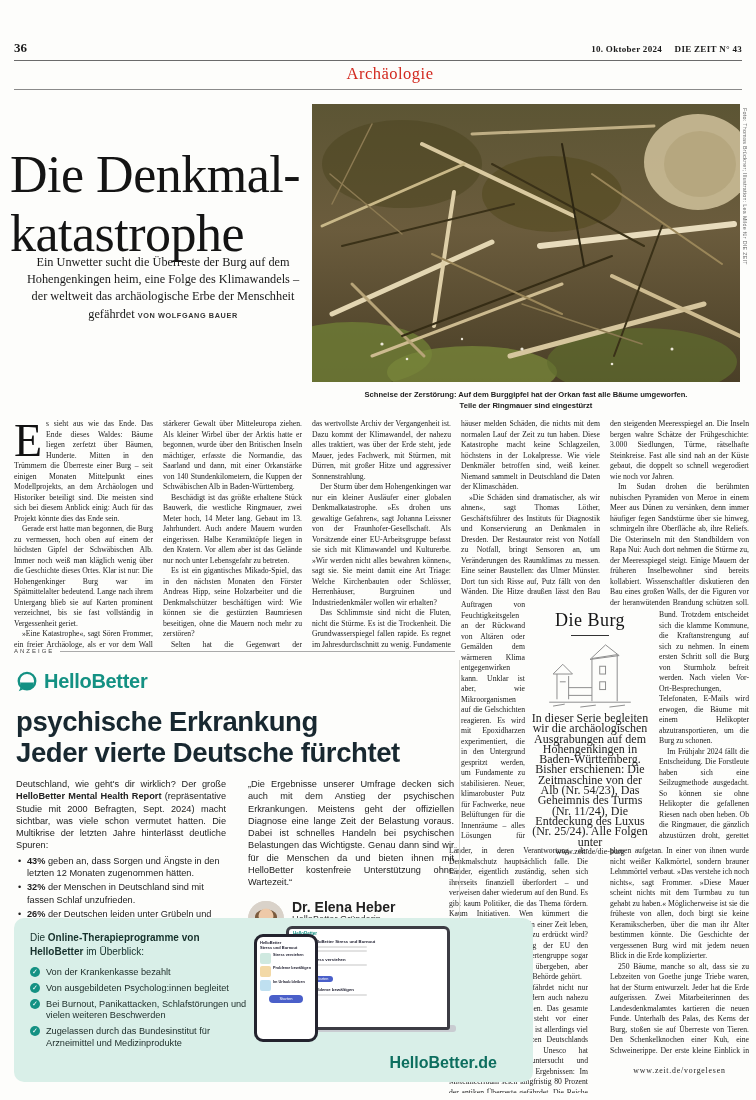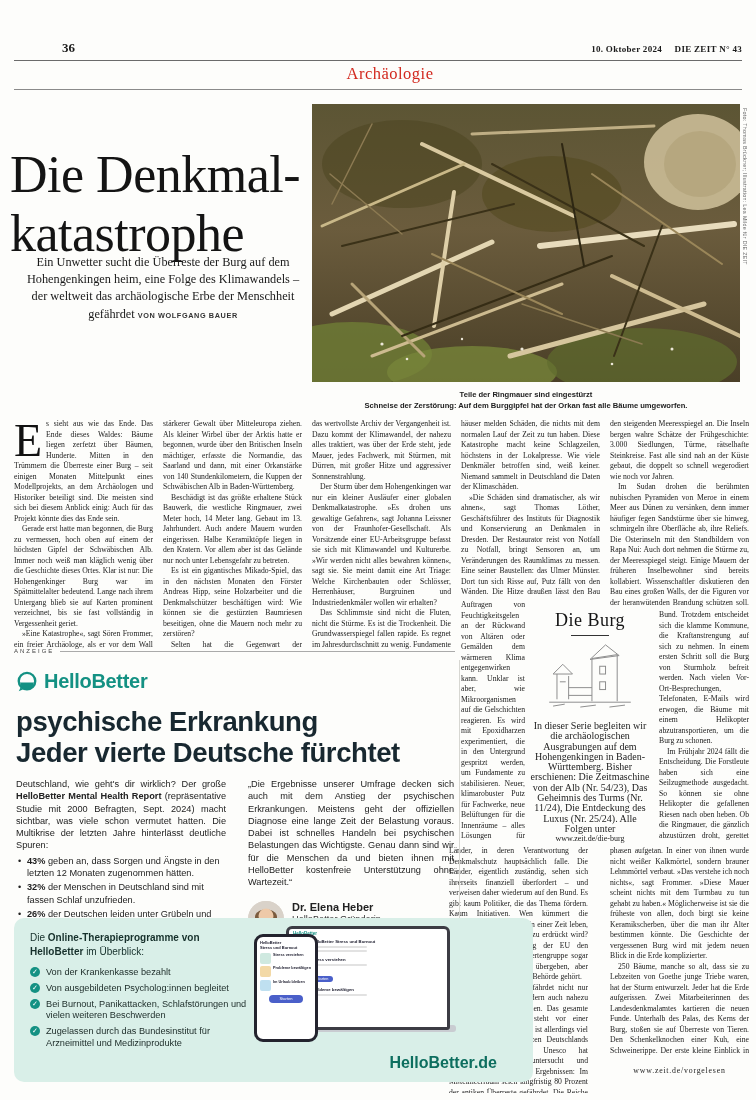--- a/index.html
+++ b/index.html
@@ -1,19 +1,19 @@
 <!DOCTYPE html>
 <html lang="de"><head>
 <meta charset="utf-8">
 <style>
   html,body{margin:0;padding:0;background:#e9e7e2;}
   .page{position:relative;width:756px;height:1100px;margin:0 auto;background:#fdfdfb;
         font-family:"Liberation Serif",serif;color:#1a1a1a;overflow:hidden;}
   
-  .pagenum{position:absolute;left:14px;top:40px;font-size:13px;font-weight:700;margin-left:48px;}
+  .pagenum{position:absolute;left:14px;top:40px;font-size:13px;font-weight:700;}
   .section-title{position:absolute;left:0;top:38px;width:100%;text-align:center;
         font-size:17px;letter-spacing:4px;font-weight:500;}
   .dateline{position:absolute;right:14px;top:44px;font-size:9px;font-weight:700;letter-spacing:.3px;}
   .dateline span{margin-left:10px;}
   .rule{position:absolute;left:14px;right:14px;border-top:1px solid #6b6b6b;}
   .rule.r1{top:60px;}
   .rule.r2{top:89px;border-top-color:#8a8a8a;}
   .ressort{position:absolute;left:0;top:64px;width:100%;text-align:center;
         font-size:16.5px;color:#d2281e;letter-spacing:.5px;margin-left:12px;}
   
@@ -46,21 +46,21 @@
   .c5a{left:610px;top:419px;height:189px;}
   .c5b{left:659px;top:610px;width:90px;height:232px;}
   .c5c{left:610px;top:846px;height:211px;}
   .footerlink{position:absolute;left:610px;top:1066px;width:139px;text-align:center;
         font-size:7.8px;letter-spacing:.8px;color:#222;text-decoration:none;display:block;}
   
   .infobox{position:absolute;left:529px;top:610px;width:122px;text-align:center;}
   .infobox .ib-title{font-size:18px;letter-spacing:.5px;color:#141414;}
   .infobox .ib-rule{width:38px;margin:4px auto 5px;border-top:1px solid #333;}
   .infobox svg{display:block;margin:0 auto;}
-  .infobox .ib-text{font-size:10px;line-height:10.3px;margin-top:12px;color:#222;}
+  .infobox .ib-text{font-size:12px;line-height:10.3px;margin-top:4px;color:#222;}
   .infobox .ib-link{font-size:8px;line-height:10.3px;color:#222;text-decoration:none;display:block;}
   
   .anz-row{position:absolute;left:14px;top:648px;width:441px;display:flex;align-items:center;gap:6px;}
   .anz-label{font-family:"Liberation Sans",sans-serif;font-size:6px;letter-spacing:2px;color:#444;}
   .anz-line{flex:1;border-top:1px solid #aaa;}
   .ad-sep{position:absolute;left:459px;top:660px;height:424px;border-left:1px solid #d7d7d2;}
   .ad{position:absolute;left:14px;top:660px;width:441px;height:425px;
         font-family:"Liberation Sans",sans-serif;color:#222;}
   .ad-logo{position:absolute;left:2px;top:10px;display:flex;align-items:center;gap:6px;}
   .ad-logo .word{font-size:20px;font-weight:700;color:#149183;letter-spacing:-.3px;}
@@ -68,21 +68,21 @@
         font-weight:700;color:#182830;letter-spacing:-.4px;}
   .ad-colL{position:absolute;left:2px;top:118px;width:210px;font-size:9.2px;line-height:12.3px;text-align:justify;}
   .ad-colR{position:absolute;left:234px;top:118px;width:206px;font-size:9.2px;line-height:12.3px;text-align:justify;}
   .ad b{font-weight:700;}
   .ad .bullets{margin-top:3px;}
   .ad .bullet{position:relative;padding-left:11px;margin-top:2px;text-align:left;}
   .ad .bullet::before{content:"•";position:absolute;left:2px;top:0;}
   .ad .pct{font-weight:700;}
   .person{display:flex;gap:8px;margin-top:12px;align-items:center;text-align:left;}
   .avatar{width:36px;height:36px;border-radius:50%;overflow:hidden;background:#dcd5cd;flex:0 0 36px;}
-  .p-name{font-weight:700;font-size:11px;line-height:12px;}
+  .p-name{font-weight:700;font-size:14px;line-height:12px;}
   .p-role{font-size:9.2px;line-height:12px;color:#333;}
   .tealbox{position:absolute;left:0;top:258px;width:519px;height:164px;background:#d9efe8;border-radius:10px;}
   .tb-head{position:absolute;left:16px;top:13px;width:218px;font-size:10px;line-height:13.5px;color:#16302b;}
   .tb-checks{position:absolute;left:16px;top:44px;width:222px;}
   .check{display:flex;gap:6px;margin-top:4.5px;}
   .check .ck{flex:0 0 10px;width:10px;height:10px;border-radius:50%;background:#149183;color:#fff;
         font-size:7px;line-height:10px;text-align:center;}
   .check .ck-t{font-size:9.2px;line-height:11.6px;color:#1c2b28;}
   .site{position:absolute;right:36px;bottom:10px;font-size:16px;font-weight:700;color:#0d6e5f;}
   
@@ -174,22 +174,22 @@
           <circle cx="95" cy="255" r="1.3"></circle>
           <circle cx="210" cy="245" r="1.6"></circle>
         <circle cx="300" cy="260" r="1.3"></circle>
           <circle cx="150" cy="235" r="1.2"></circle>
           <circle cx="360" cy="245" r="1.5"></circle>
       </g>
     </svg>
   </div>
   <div class="credit">Foto: Thomas Brückner; Illustration: Lea Milde für DIE ZEIT</div>
   <div class="caption">
+    <div>Schneise der Zerstörung: Auf dem Burggipfel hat der Orkan fast alle Bäume umgeworfen.</div>
     <div>Teile der Ringmauer sind eingestürzt</div>
-    <div>Schneise der Zerstörung: Auf dem Burggipfel hat der Orkan fast alle Bäume umgeworfen.</div>
   </div>
 
   <div class="bodycol c1">
     <p><span class="dropcap">E</span><span>s sieht aus wie das Ende. Das Ende dieses Waldes: Bäume liegen zerfetzt über Bäumen, Hunderte. Mitten in den Trümmern die Überreste einer Burg – seit einigen Monaten Mittelpunkt eines Modellprojekts, an dem Archäologen und Historiker beteiligt sind. Die meisten sind sich bei diesem Anblick einig: Auch für das Projekt könnte dies das Ende sein.</span></p>
     <p class="ind">Gerade erst hatte man begonnen, die Burg zu vermessen, hoch oben auf einem der höchsten Gipfel der Schwäbischen Alb. Immer noch weiß man kläglich wenig über die Geschichte dieses Ortes. Klar ist nur: Die Hohengenkinger Burg war im Spätmittelalter bedeutend. Lange nach ihrem Untergang blieb sie auf Karten prominent verzeichnet, bis sie fast vollständig in Vergessenheit geriet.</p>
     <p class="ind">»Eine Katastrophe«, sagt Sören Frommer, ein freier Archäologe, als er vor dem Wall aus zerschmetterten Bäumen steht. Ein Sommersturm ist Ende August 2023 über den Gipfel hinweggefegt. Einer von so vielen, die seit Jahren mit immer</p>
   </div>
   <div class="bodycol c2">
     <p>stärkerer Gewalt über Mitteleuropa ziehen. Als kleiner Wirbel über der Arktis hatte er begonnen, wurde über den Britischen Inseln mächtiger, erfasste die Normandie, das Saarland und dann, mit einer Orkanstärke von 140 Stundenkilometern, die Kuppen der Schwäbischen Alb in Baden-Württemberg.</p>
     <p class="ind">Beschädigt ist das größte erhaltene Stück Bauwerk, die westliche Ringmauer, zwei Meter hoch, 14 Meter lang. Gebaut im 13. Jahrhundert. Auch andere Mauern wurden eingerissen. Halbe Keramiktöpfe liegen in den Kratern. Vor allem aber ist das Gelände nur noch unter Lebensgefahr zu betreten.</p>

